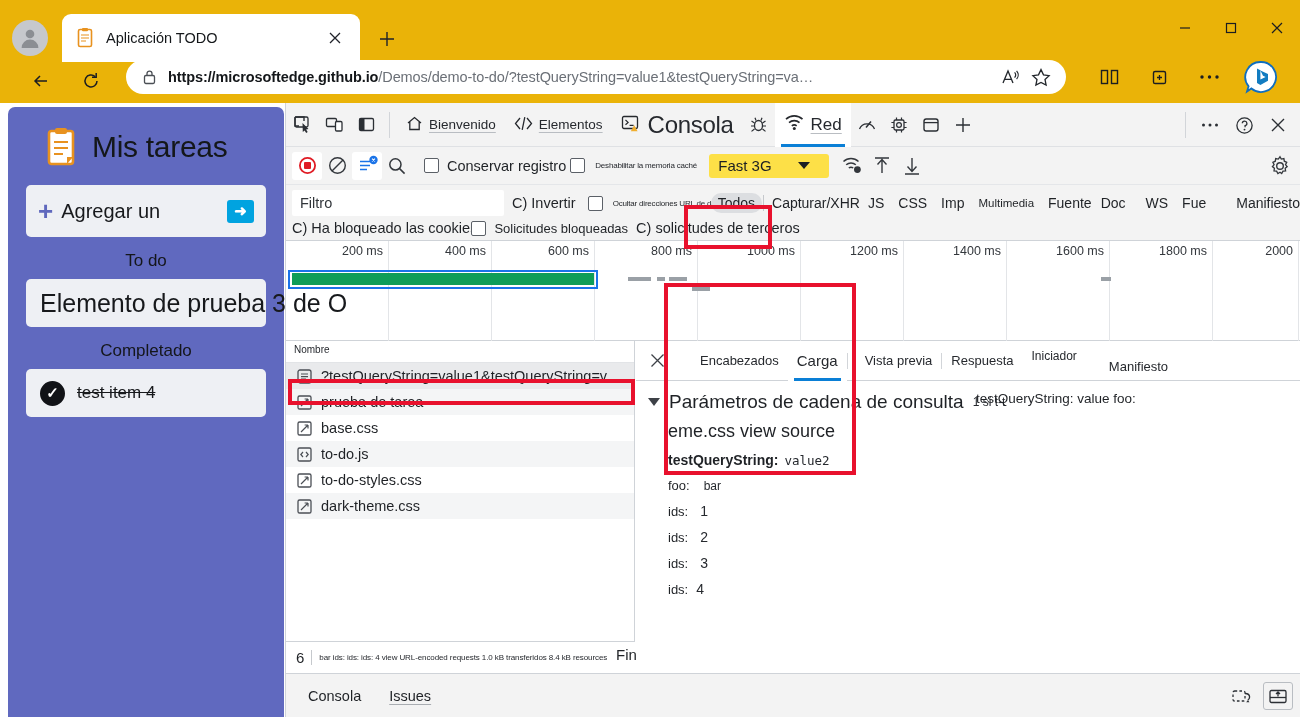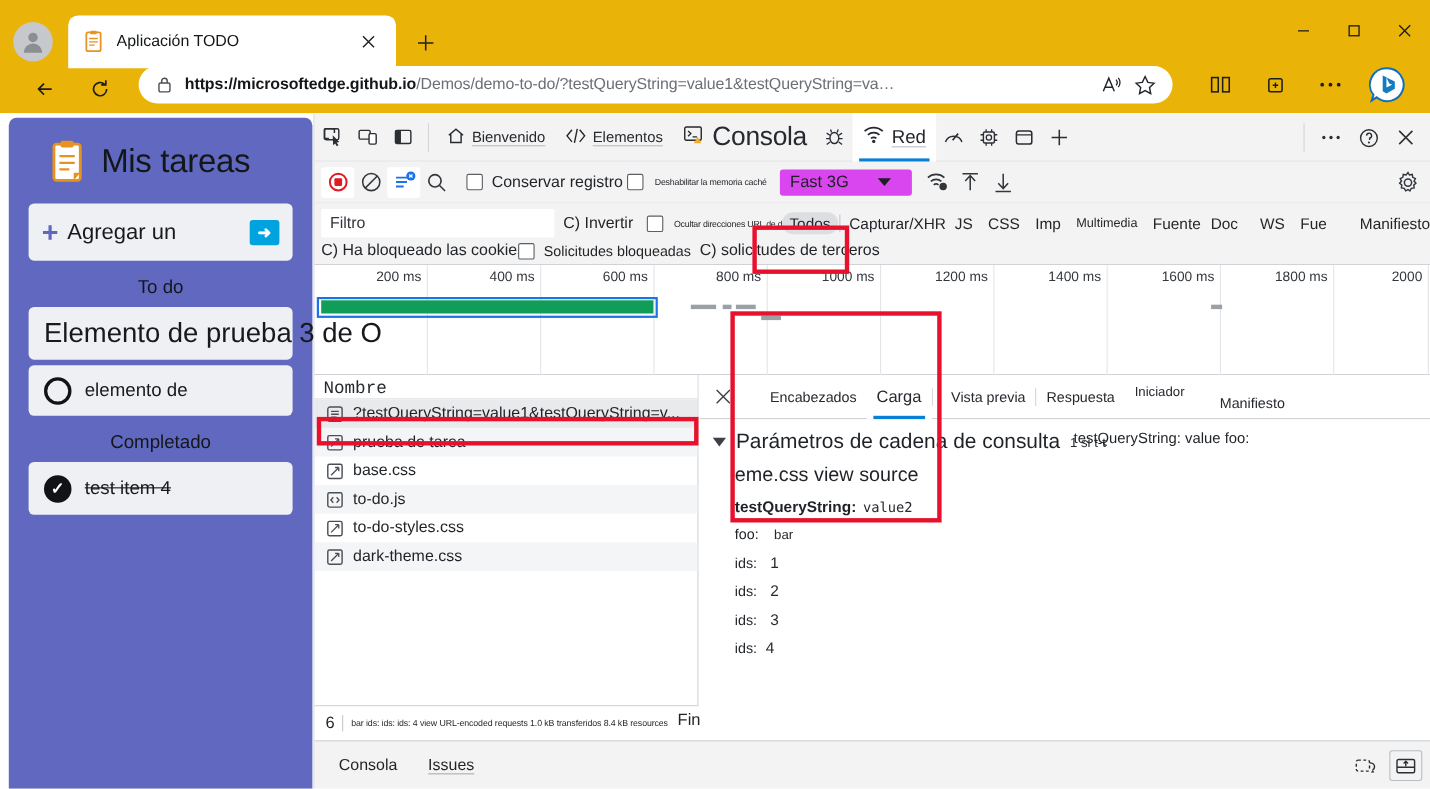--- a/index.html
+++ b/index.html
@@ -130,21 +130,21 @@
     position:absolute; left:0; top:44px; width:1015px; height:38px;
     background:#f3f3f3; border-bottom:1px solid #e4e6e9;
     display:flex; align-items:center; padding:0 6px;
   }
   .tb-btn { width:30px; height:28px; display:flex; align-items:center; justify-content:center; color:#33373c; }
   .tb-btn.on { background:#ffffff; border-radius:3px; }
   .chk { width:15px; height:15px; border:1.5px solid #5b6067; border-radius:2px; background:#fff; flex:0 0 15px; }
   .tb-label { font-size:14.5px; color:#1f2226; white-space:nowrap; }
   .tb-label.tiny { font-size:8px; letter-spacing:-0.2px; color:#26292e; }
   .throttle {
-    height:24px; background:#d946ef; border-radius:3px; display:flex; align-items:center;
+    height:24px; background:#fde047; border-radius:3px; display:flex; align-items:center;
     padding:0 6px 0 9px; gap:26px; min-width:120px;
   }
   .throttle .t-txt { font-size:15px; color:#1c1f23; }
   .caret { width:0;height:0;border-left:6px solid transparent;border-right:6px solid transparent;border-top:7px solid #1c1f23; }
 
   .dt-filterbar {
     position:absolute; left:0; top:82px; width:1015px; height:56px;
     background:#f3f3f3; border-bottom:1px solid #cfd3d8;
   }
   .filter-input {
@@ -177,22 +177,22 @@
   .bar-green { position:absolute; left:6px; top:32px; width:302px; height:12px; background:#0f9d58; }
   .bar-blue { position:absolute; left:2px; top:29px; width:310px; height:19px; border:2px solid #1a73e8; }
   .bar-blue-in { position:absolute; left:2px; top:2px; width:10px; height:11px; background:#fff; }
   .dash { position:absolute; height:4px; background:#9aa0a6; }
 
   .reqpane {
     position:absolute; left:0; top:238px; width:349px; height:300px;
     background:#ffffff; border-right:1px solid #cfd3d8;
   }
   .col-head {
-    height:22px; font-size:16px; color:#26292e; padding:3px 0 0 8px;
-    border-bottom:1px solid #e2e4e7; background:#fff;font-family:Liberation Mono, monospace;
+    height:22px; font-size:10px; color:#26292e; padding:3px 0 0 8px;
+    border-bottom:1px solid #e2e4e7; background:#fff;
   }
   .req-row {
     height:26px; display:flex; align-items:center; padding-left:10px; gap:8px;
     font-size:14.5px; color:#1f2226; white-space:nowrap;
   }
   .req-row:nth-child(odd) { background:#f4f5f6; }
   .req-row.sel { background:#e9eaec; }
   .ricon { width:17px; height:17px; flex:0 0 17px; }
 
   .statusbar {
@@ -389,24 +389,20 @@
         <span class="add-text">Agregar un</span>
         <span class="add-go">➜</span>
       </div>
 
       <div class="section-label">To do</div>
 
       <div class="todo-item big overflow">
         <span class="txt">Elemento de prueba 3 de O</span>
       </div>
 
-      <div class="todo-item">
-        <span class="circle"></span>
-        <span class="txt">elemento de</span>
-      </div>
 
       <div class="section-label" style="margin-top:14px">Completado</div>
 
       <div class="todo-item big">
         <span class="circle done">✓</span>
         <span class="txt done-text">test item 4</span>
       </div>
     </div>
   </div>
 

